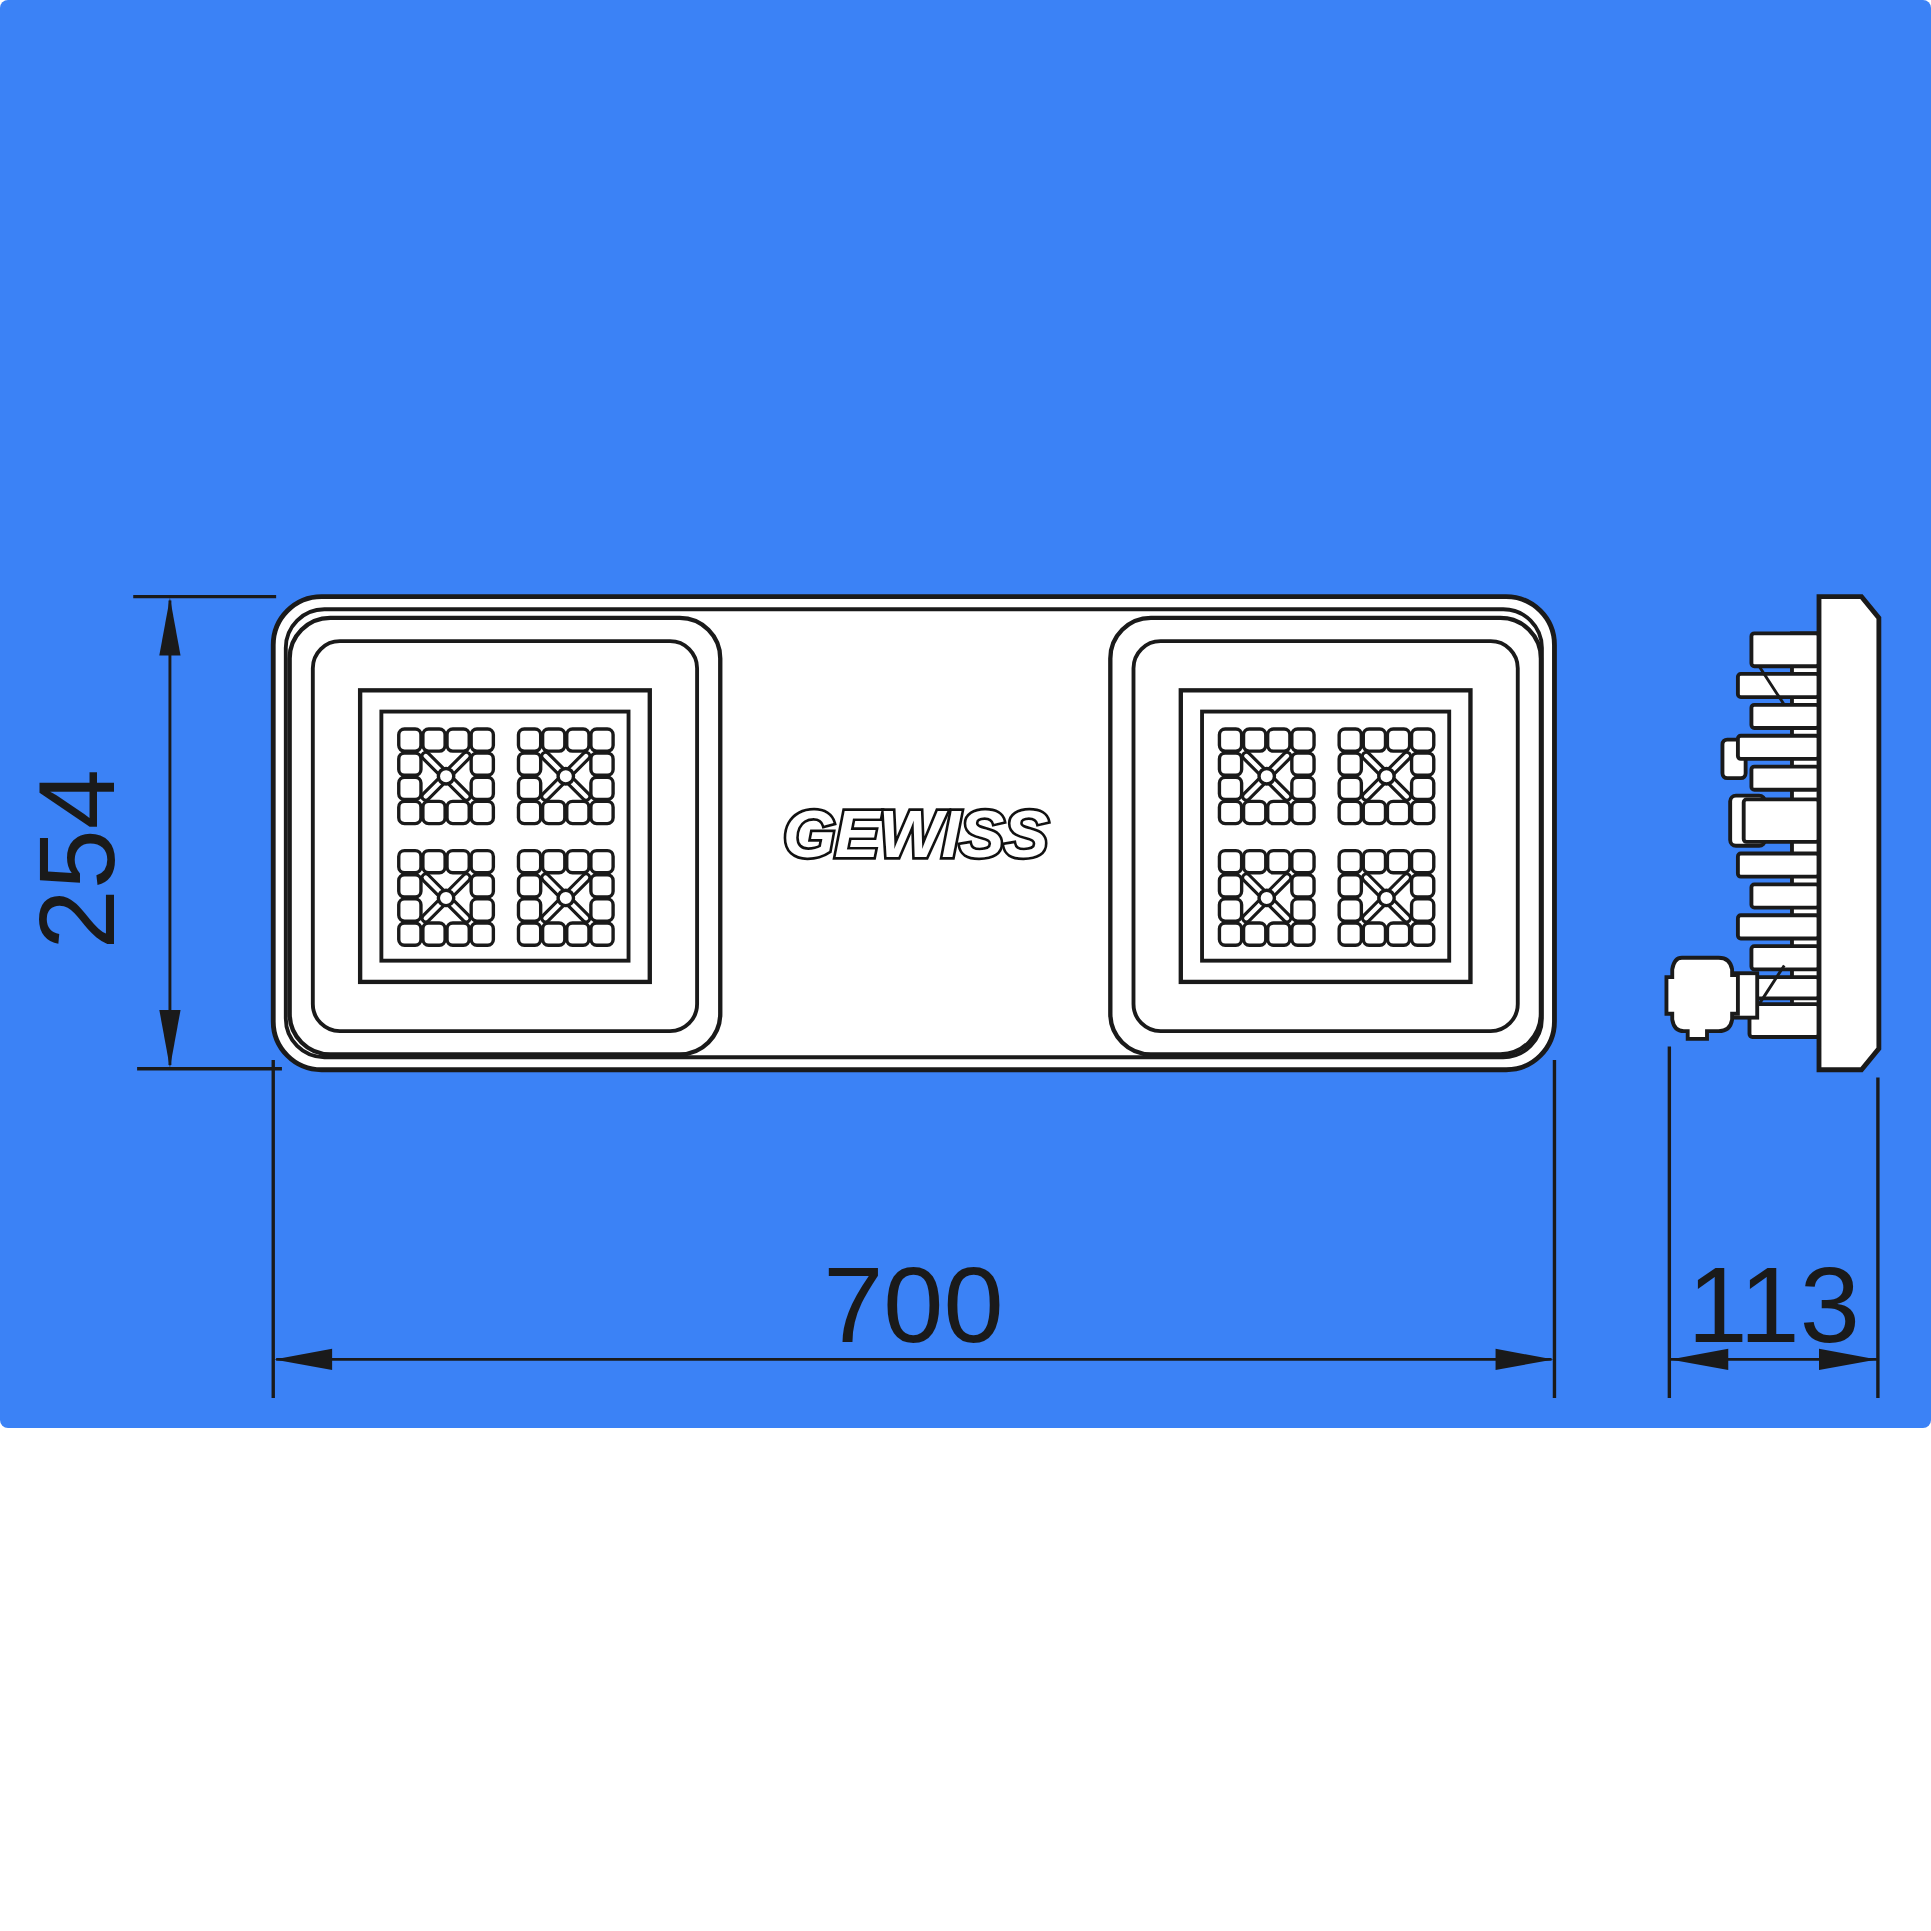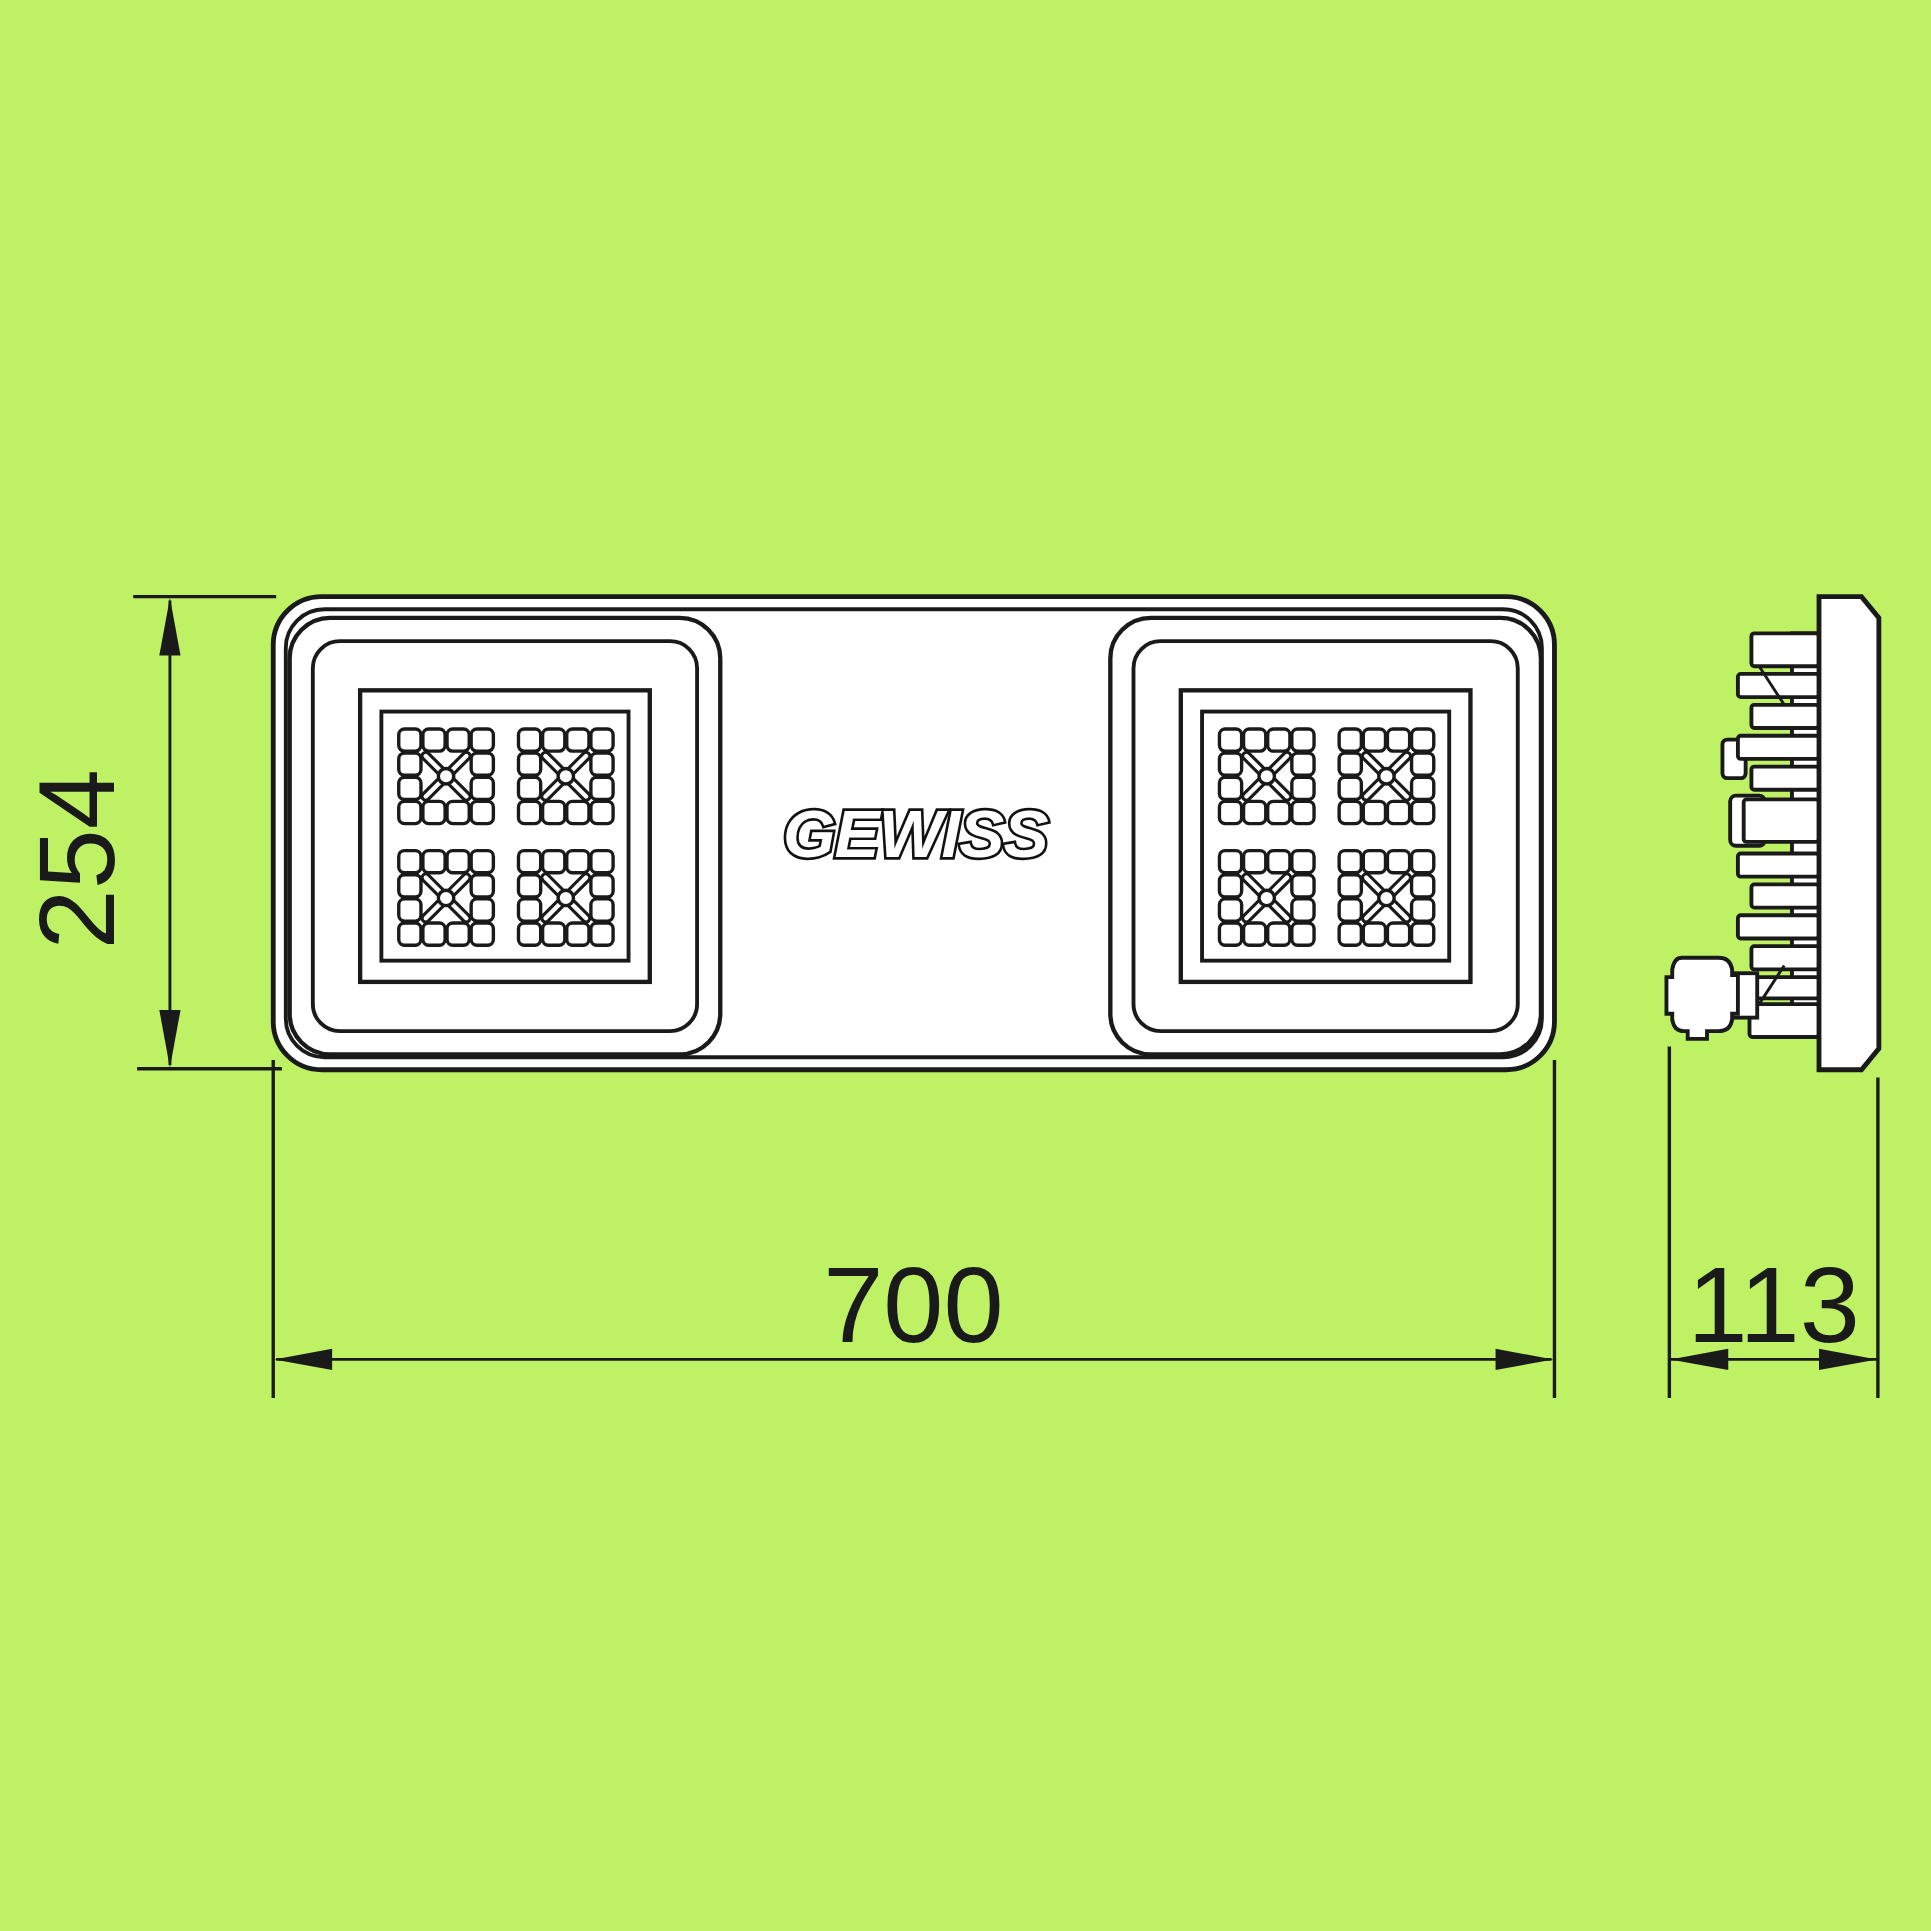--- a/index.html
+++ b/index.html
@@ -1,17 +1,17 @@
 <!DOCTYPE html>
 <html><head>
 <meta charset="utf-8">
 <style>
   html,body{margin:0;padding:0;background:#ffffff;}
-  .stage{position:relative;width:1931px;height:1931px;background:#bef264;overflow:hidden;
-         font-family:"Liberation Sans", sans-serif;}
+  .stage{position:relative;width:1931px;height:1428px;background:#3b82f6;overflow:hidden;
+         font-family:"Liberation Sans", sans-serif;border-radius:8px;}
   svg{display:block}
   .dim-text{font-family:"Liberation Sans", sans-serif;font-size:112px;fill:#1a1a1a;}
   .logo-text{font-family:"Liberation Sans", sans-serif;font-size:70px;font-weight:bold;
              font-style:italic;letter-spacing:-1px;fill:#ffffff;stroke:#111111;
              stroke-width:5.5;paint-order:stroke;}
 </style>
 </head>
 <body>
 
 <div class="stage">

